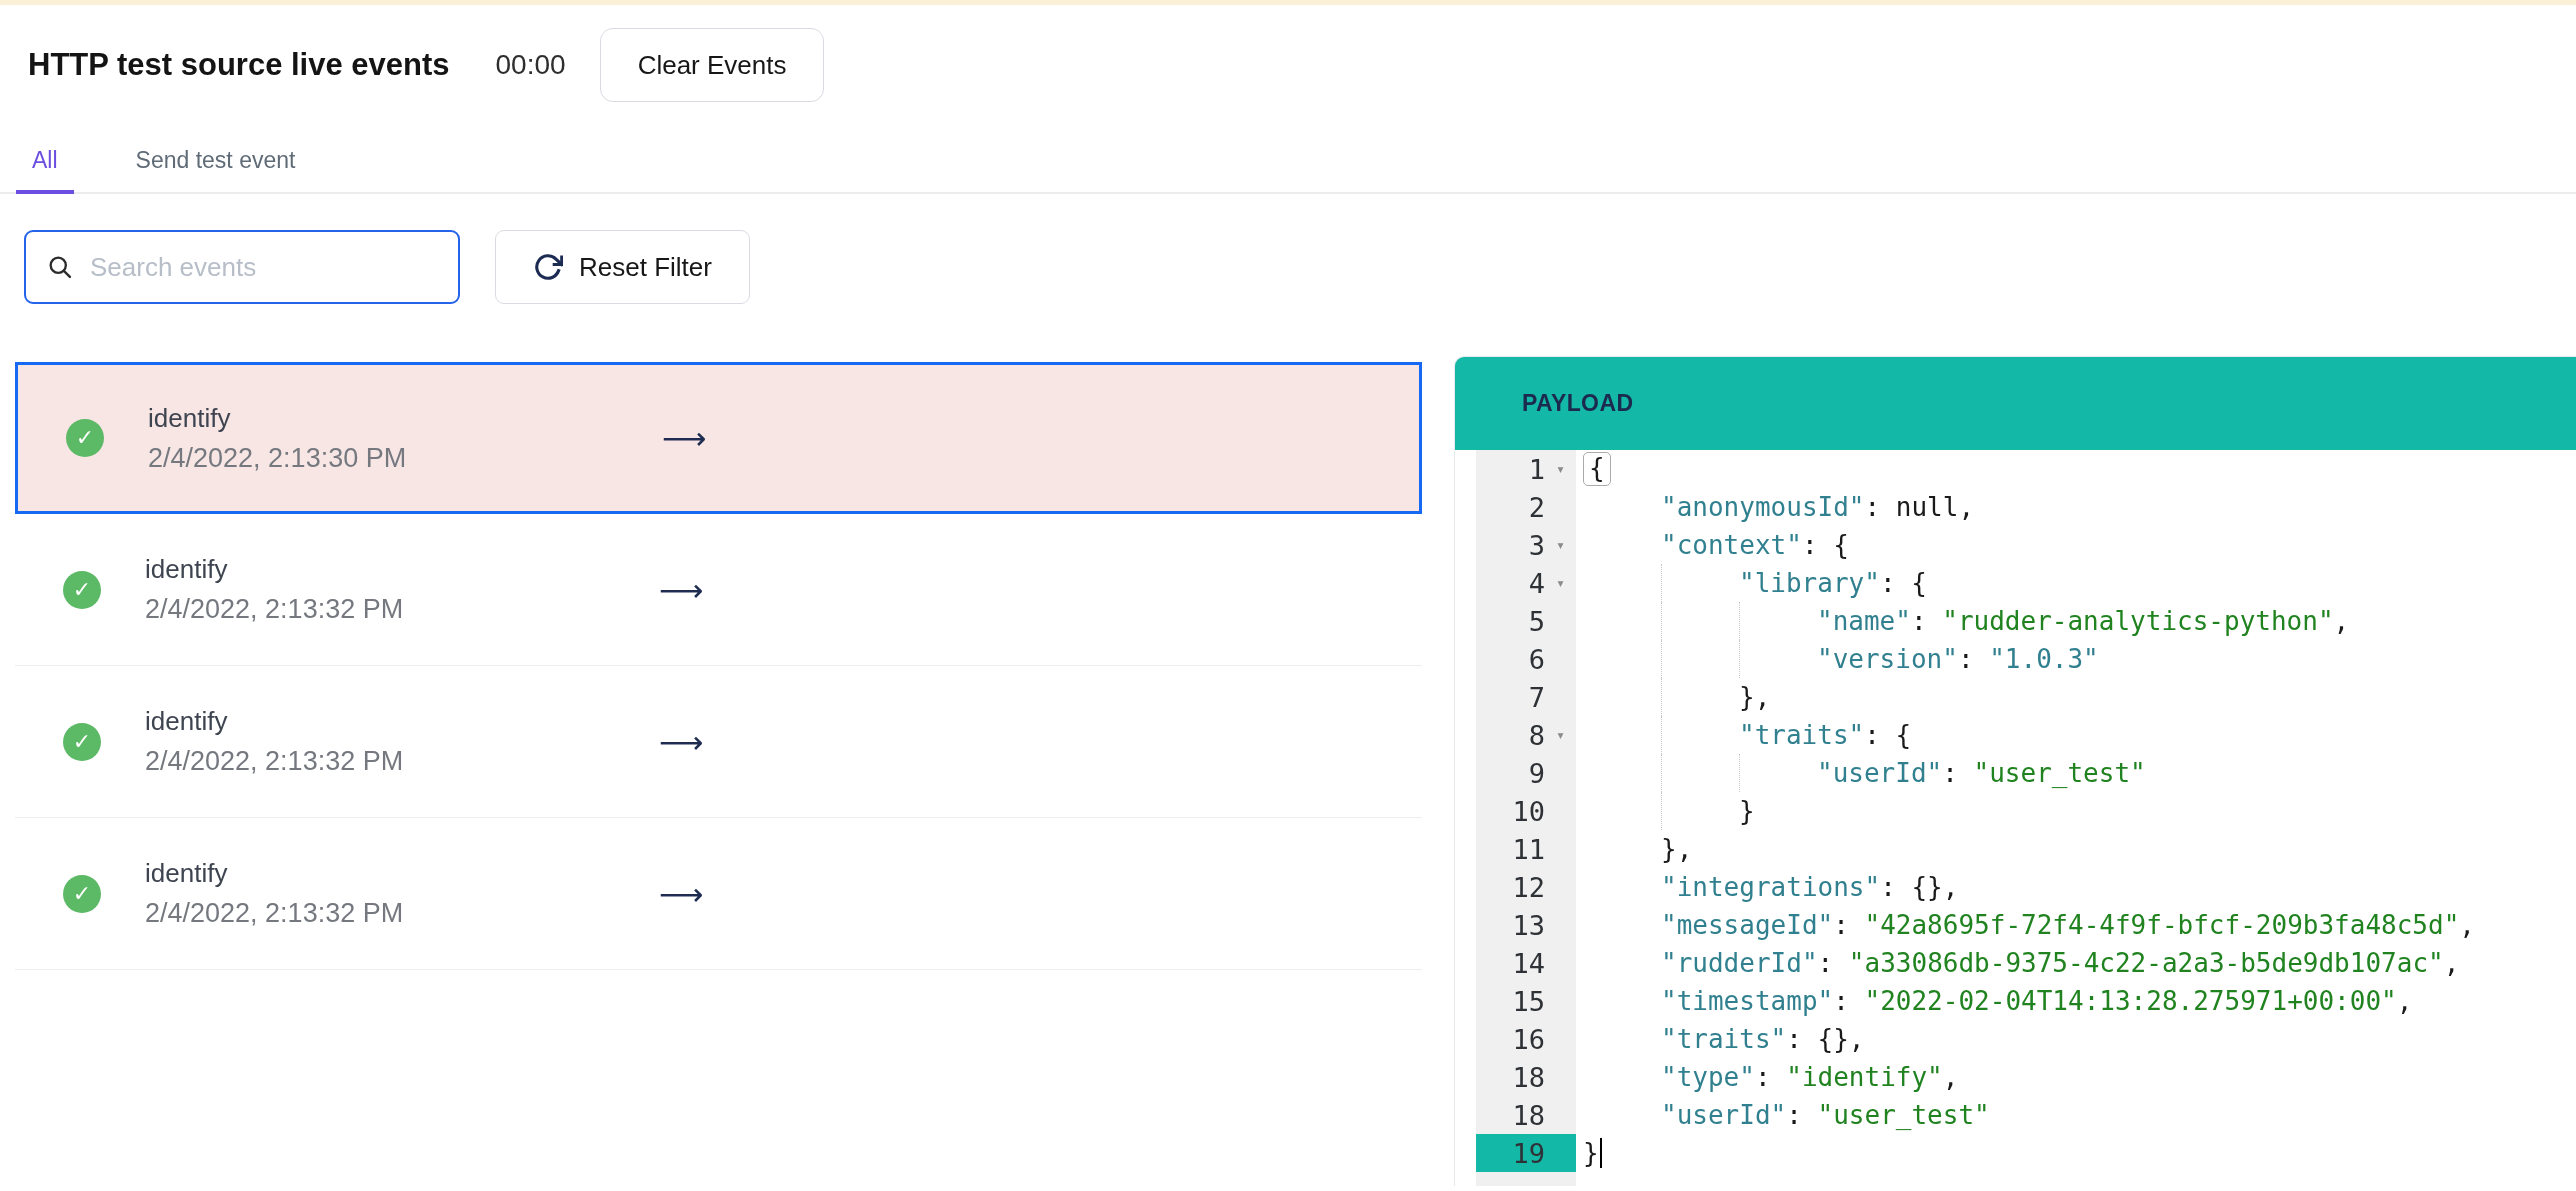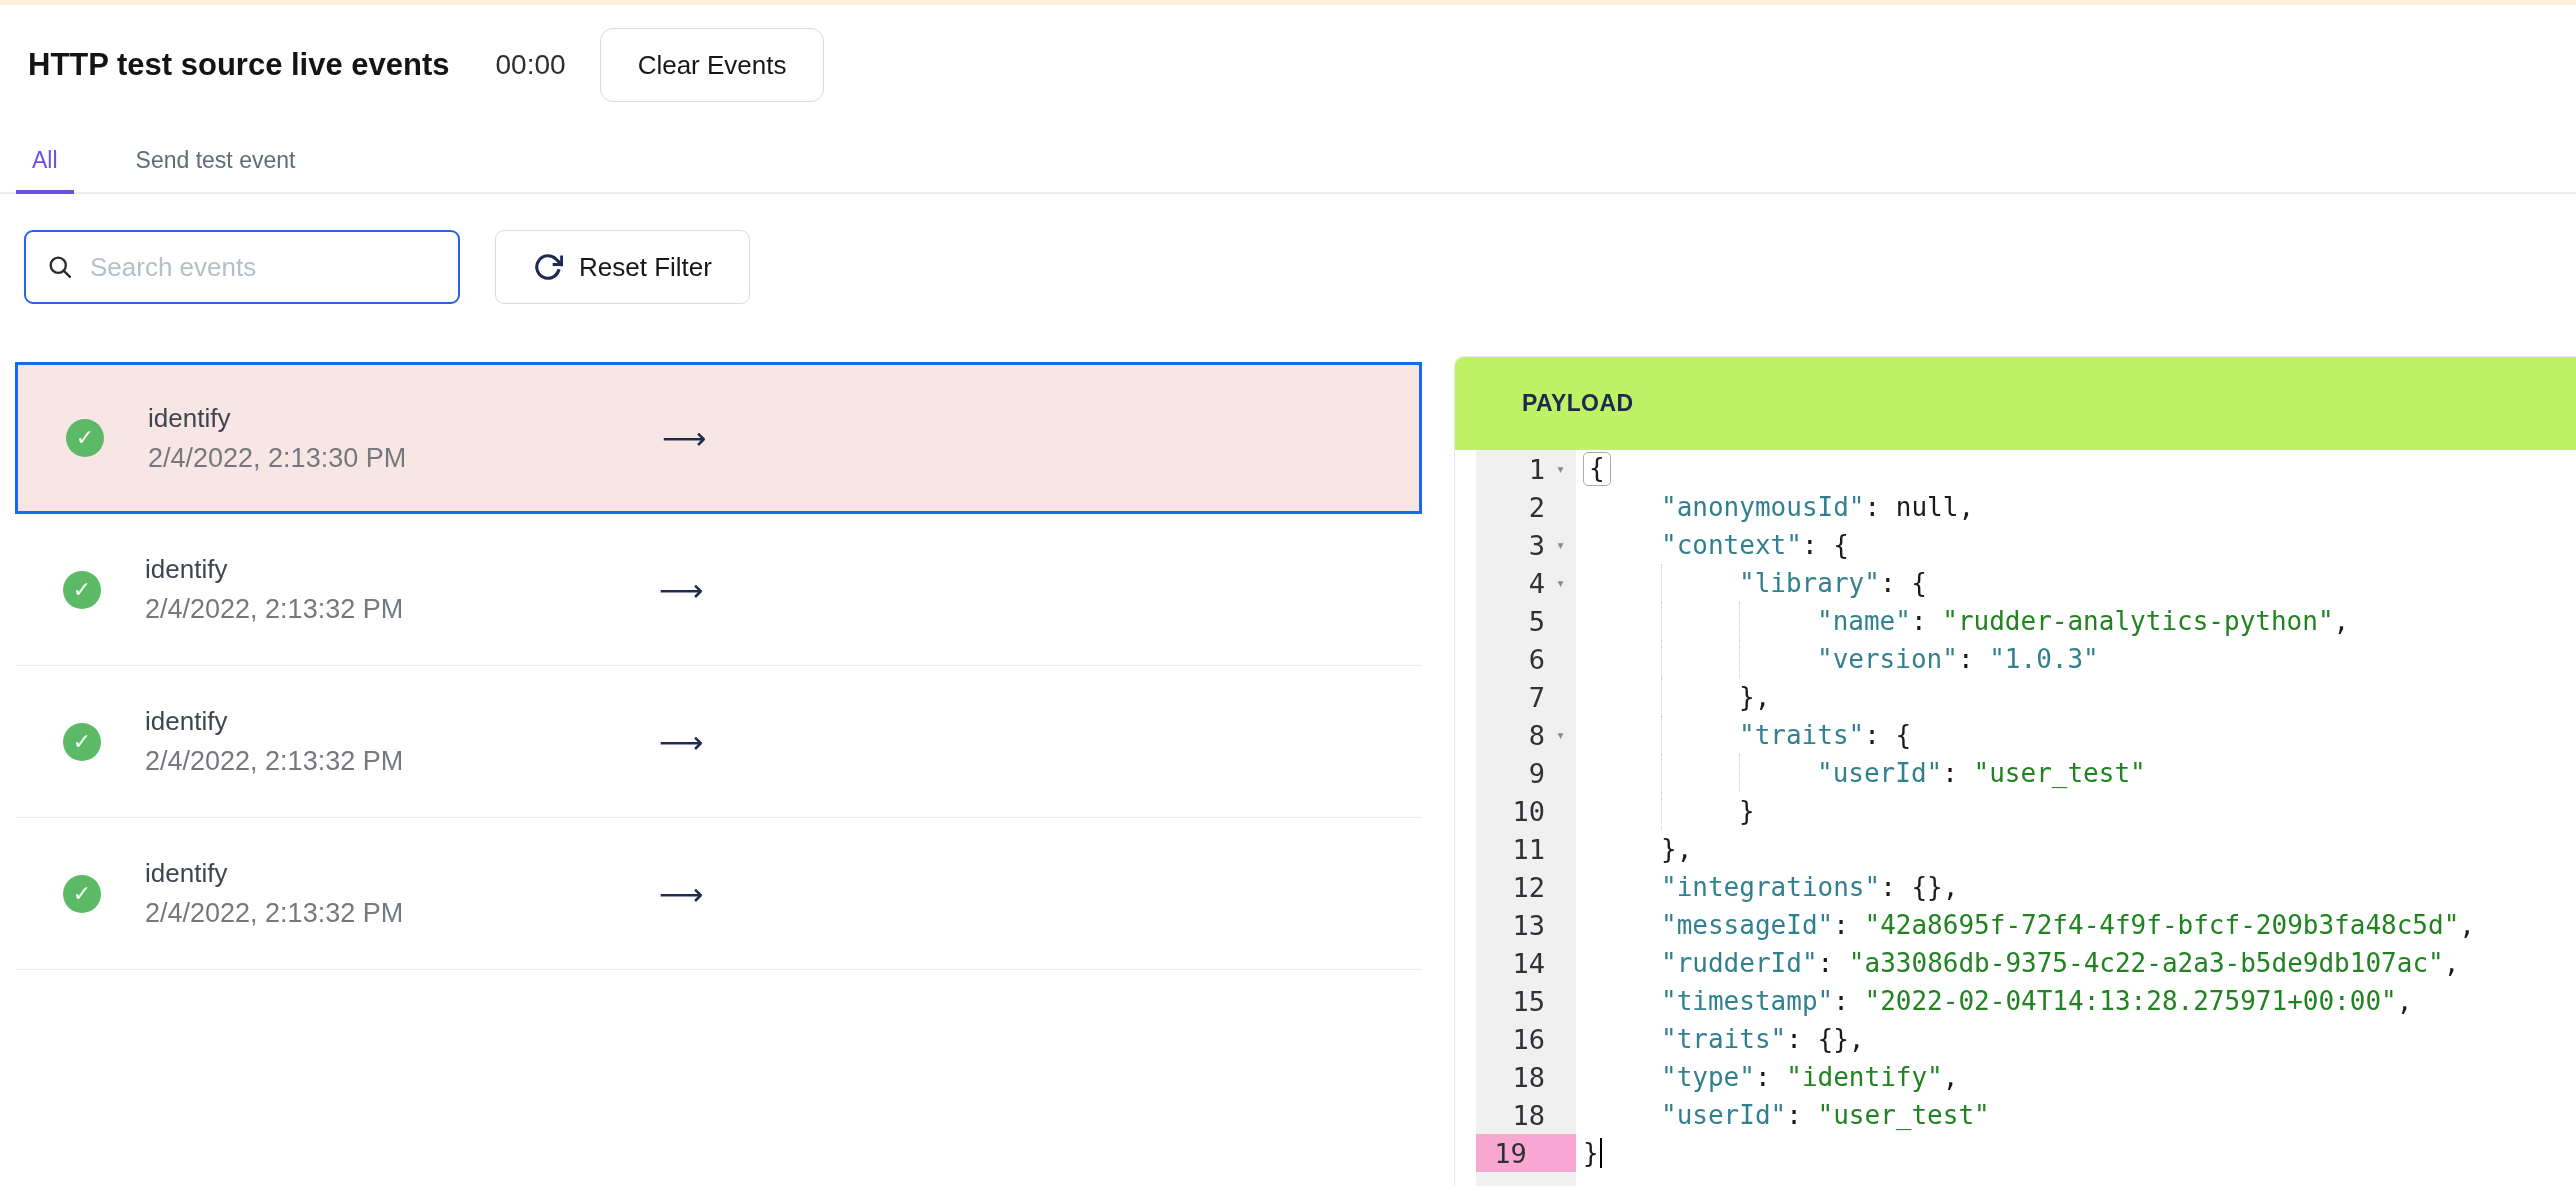--- a/index.html
+++ b/index.html
@@ -55,28 +55,28 @@
   .evtext { margin-left:44px; }
   .evname { font-size:26px; color:#3E4551; margin-bottom:9px; }
   .evtime { font-size:27px; color:#75797F; }
   .arrow { position:absolute; left:644px; top:50%; transform:translateY(-50%);
            font-size:31px; color:#1D2C50; }
 
   
   .paycard { flex:1; margin-left:32px; margin-top:-6px; height:830px; background:#fff;
              border-top:1px solid #E7E9EC; border-left:1px solid #E7E9EC; border-top-left-radius:10px;
              overflow:hidden; }
-  .payhead { height:93px; background:#bef264; display:flex; align-items:center; padding-left:67px; }
+  .payhead { height:93px; background:#14b8a6; display:flex; align-items:center; padding-left:67px; }
   .payhead span { font-size:23px; font-weight:700; color:var(--navy); letter-spacing:0.4px; }
   .codewrap { display:flex; height:737px; font-family:"DejaVu Sans Mono", monospace; }
   .gutter { width:100px; margin-left:21px; background:#F0F0F0; flex:none;
             display:flex; flex-direction:column; }
   .gline { height:38px; display:flex; align-items:center; justify-content:flex-end;
            font-size:27px; color:#2E3236; }
-  .gline.active { background:#f9a8d4;justify-content:center; }
+  .gline.active { background:#14b8a6; }
   .gline .fold { width:31px; font-size:15px; color:#8a8a8a; text-align:center; }
   .codelines { flex:1; padding-left:7px; }
   .cline { height:38px; display:flex; align-items:center; font-size:26px; white-space:pre; color:#1A1A1A; }
   .ind { width:78px; flex:none; align-self:stretch; }
   .ind.guide { border-left:1px dotted #C9C9C9; }
   .cm-key { color:var(--key-teal); }
   .cm-str { color:var(--string-green); }
   .cm-str2 { color:var(--key-teal); }
   .cm-atom { color:#1A1A1A; }
   .cm-p { color:#1A1A1A; }

